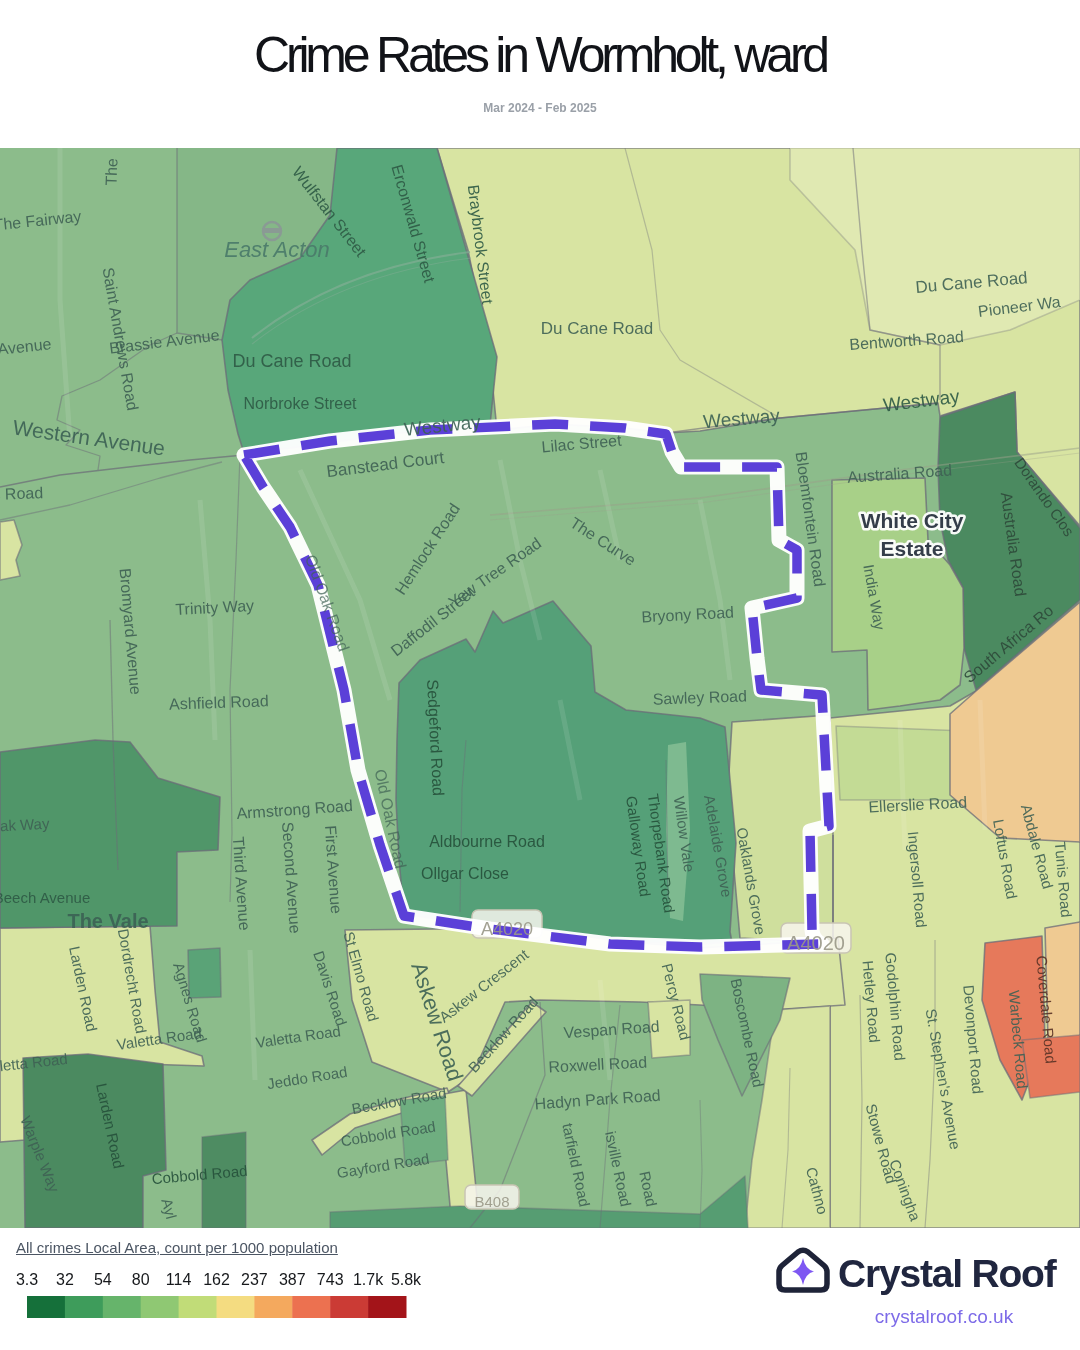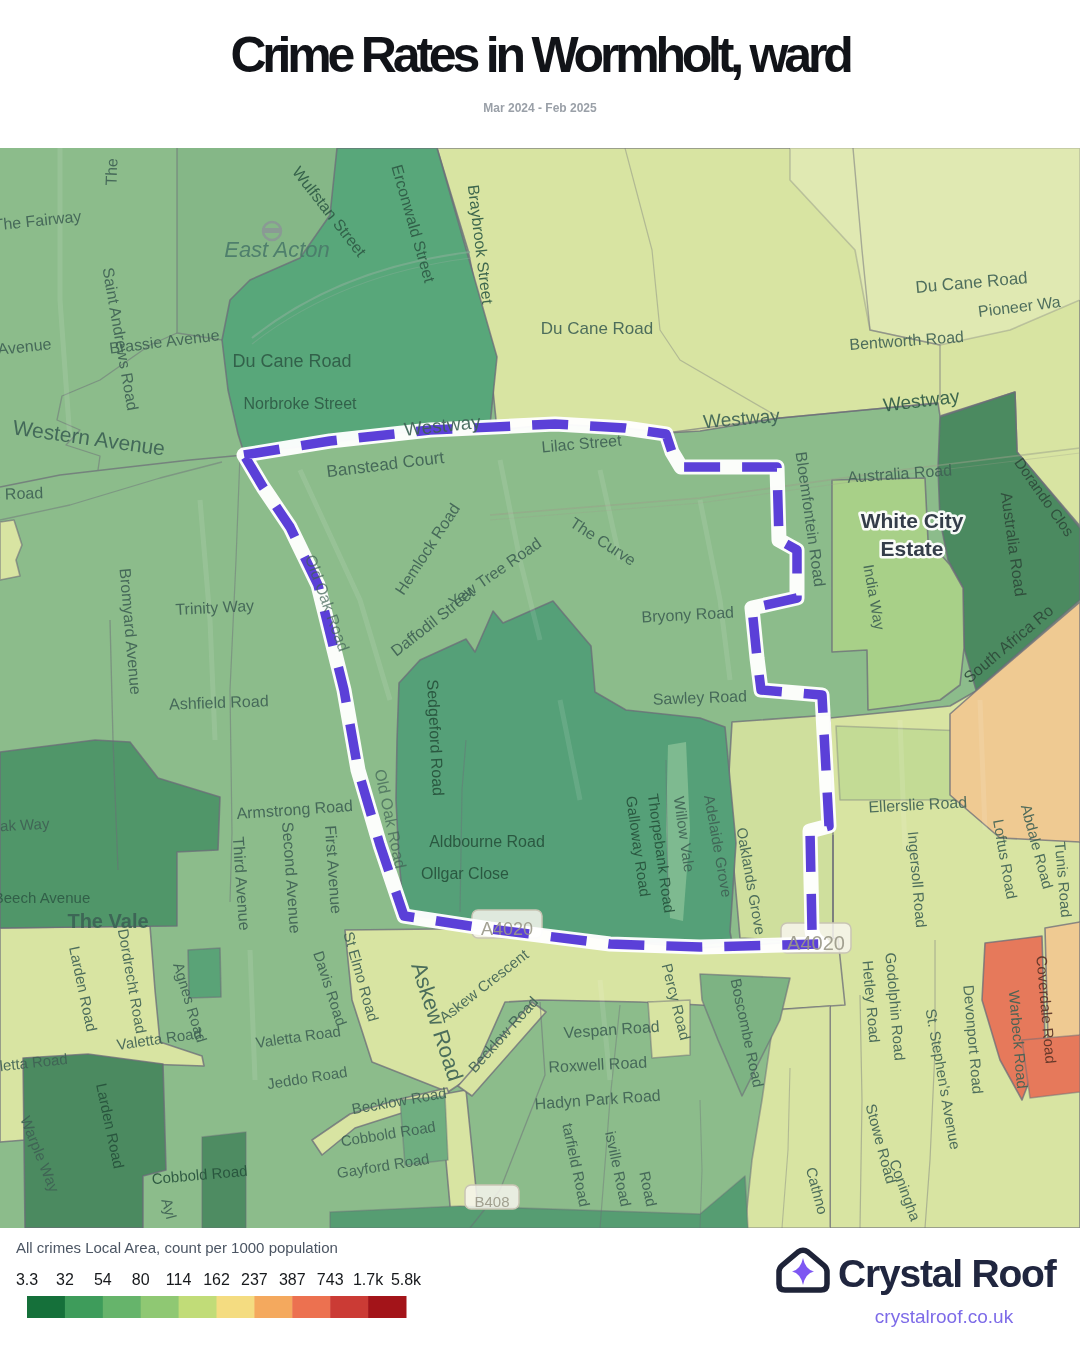--- a/index.html
+++ b/index.html
@@ -1,20 +1,20 @@
 <!DOCTYPE html>
 <html><head>
 <meta charset="utf-8">
 <style>
   html,body{margin:0;padding:0;background:#ffffff;}
   body{width:1080px;height:1350px;position:relative;font-family:"Liberation Sans",sans-serif;overflow:hidden;}
-  .title{position:absolute;top:30px;left:0;width:1080px;text-align:center;font-size:50px;font-weight:bold;color:#111318;letter-spacing:-4.2px;line-height:50px;}
+  .title{position:absolute;top:30px;left:0;width:1080px;text-align:center;font-size:50px;font-weight:normal;color:#111318;letter-spacing:-4.2px;line-height:50px;}
   .subtitle{position:absolute;top:101px;left:0;width:1080px;text-align:center;font-size:12px;font-weight:bold;color:#9aa0a8;}
   #map{position:absolute;top:148px;left:0;width:1080px;height:1080px;}
-  .legtitle{position:absolute;top:1239px;left:16px;font-size:15px;color:#4b5563;}
+  .legtitle{position:absolute;top:1239px;left:16px;font-size:15px;color:#4b5563;text-decoration:underline;}
   .footer{position:absolute;top:1228px;left:0;width:1080px;height:122px;background:#fff;}
 </style>
 </head>
 <body>
 <div class="title">Crime Rates in Wormholt, ward</div>
 <div class="subtitle">Mar 2024 - Feb 2025</div>
 <svg id="map" viewBox="0 148 1080 1080">
 <rect x="0" y="148" width="1080" height="1080" fill="#8cbc8b"></rect>
 <polygon points="0,148 177,148 177,333 222,340 230,300 250,280 300,258 330,215 337,148 0,148" fill="#85b787" stroke="#6b6b78" stroke-width="1.6" stroke-opacity="0.0" stroke-linejoin="round"></polygon>
 <polygon points="437,148 1080,148 1080,526 1017,452 1015,392 940,416 938,403 780,418 700,431 666,433 625,428 555,424 497,430 490,360 468,250" fill="#d8e4a2" stroke="#6b6b78" stroke-width="1.6" stroke-opacity="0.75" stroke-linejoin="round"></polygon>

